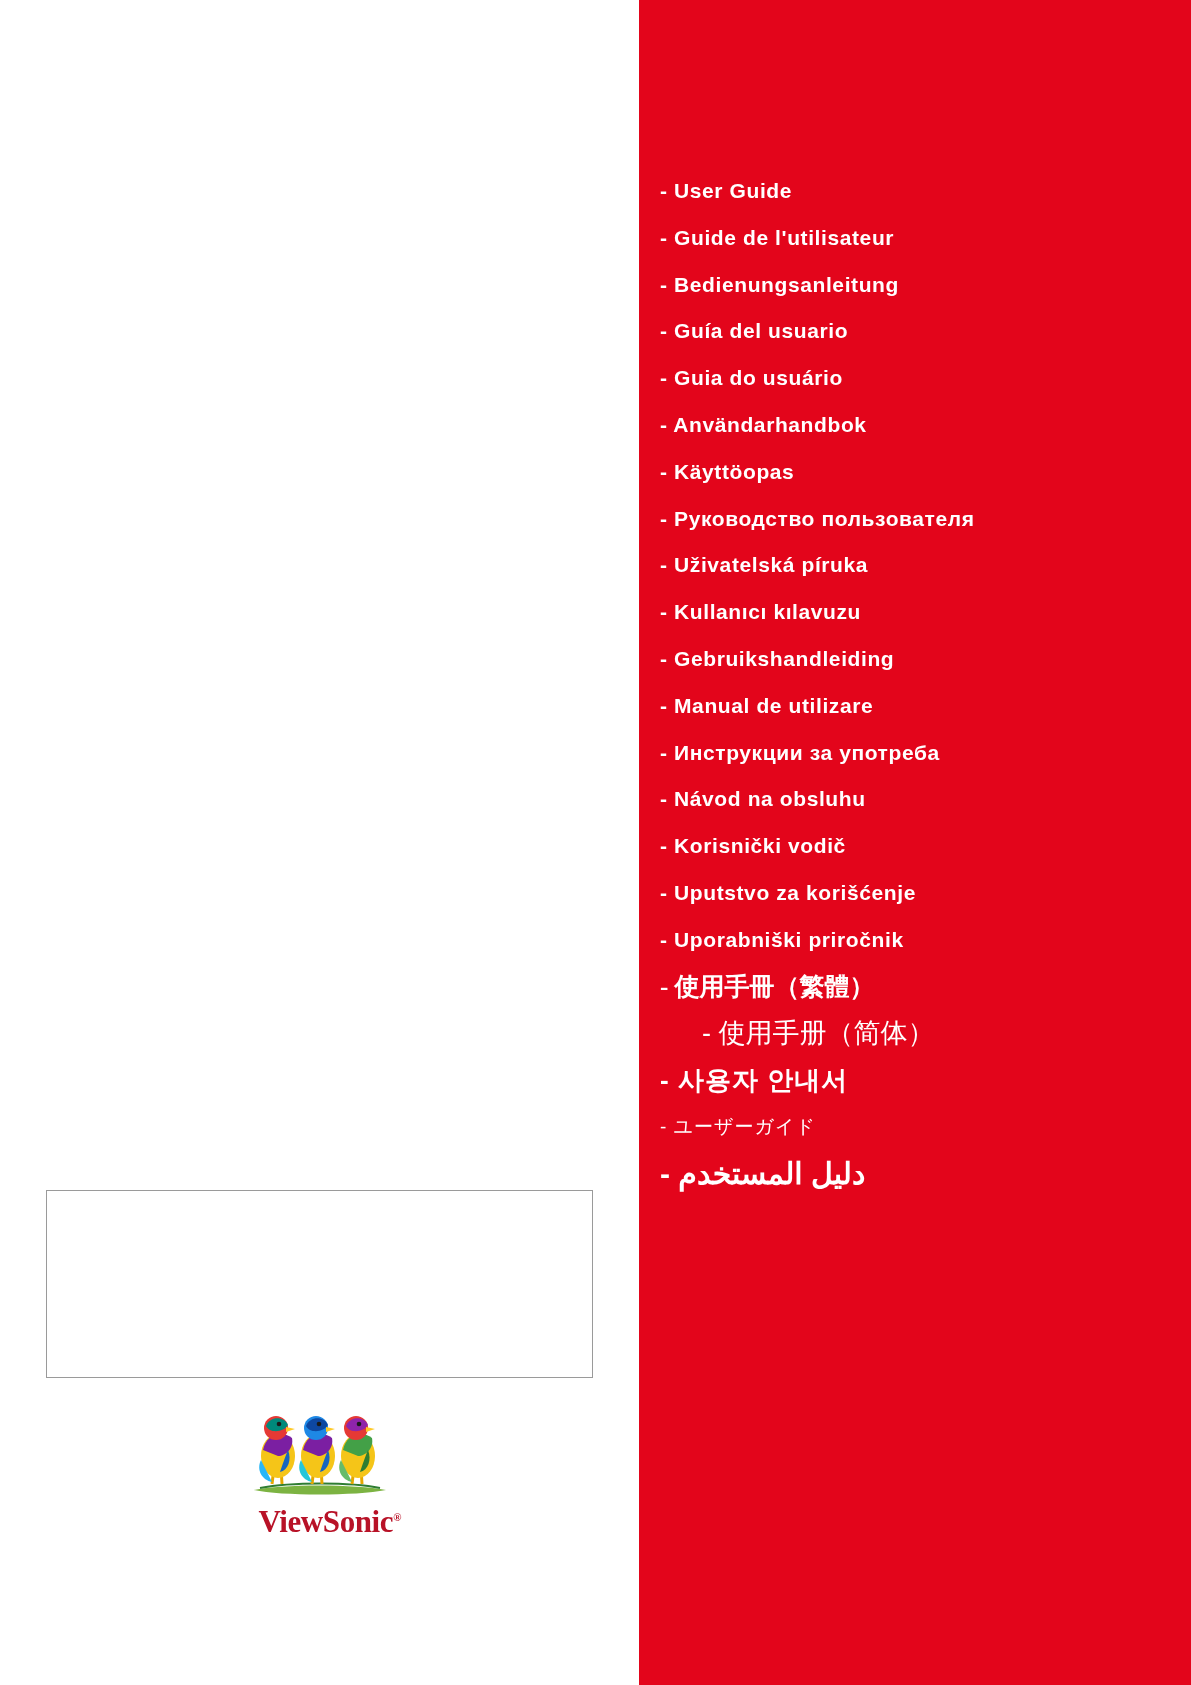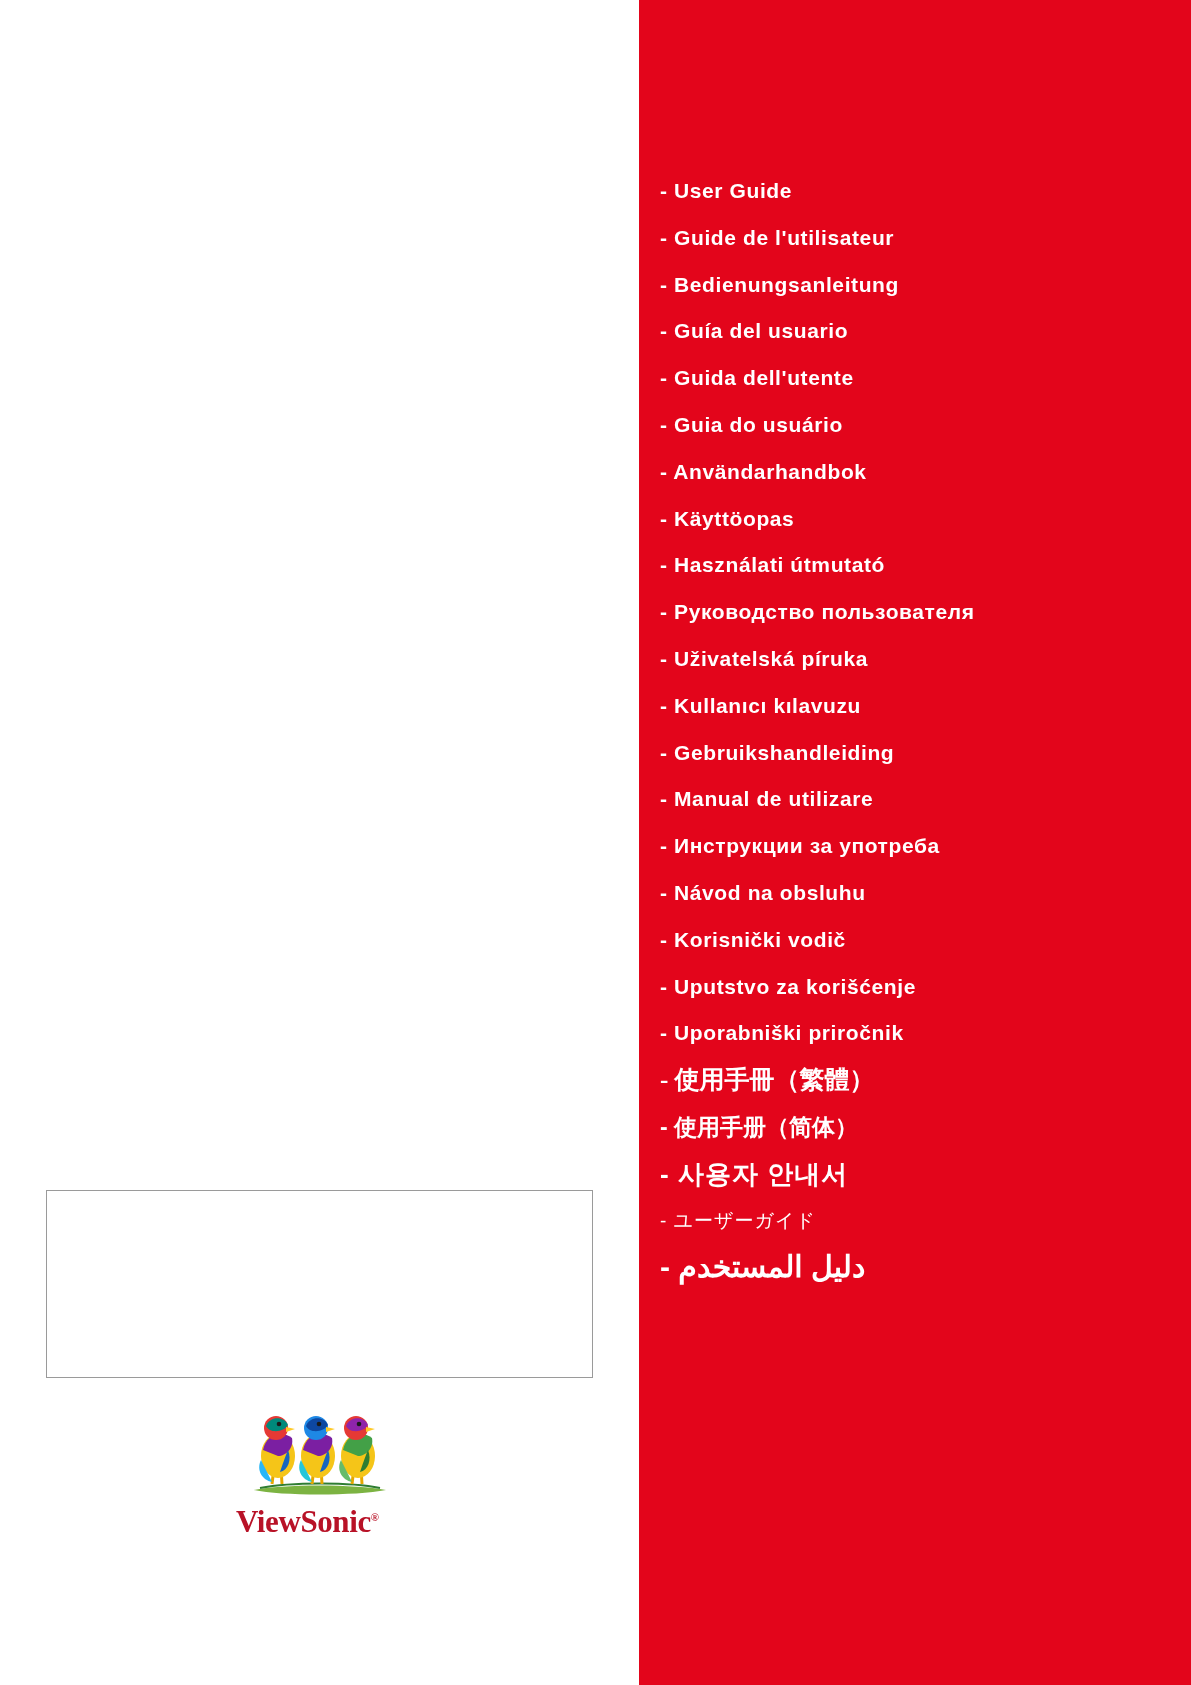--- a/index.html
+++ b/index.html
@@ -42,23 +42,24 @@
     height: 46.8px;
     white-space: nowrap;
     display: block;
   }
   .lang-item.cjk-tc {
     font-size: 25px;
     letter-spacing: 0px;
     font-family: Liberation Serif, serif;
   }
   .lang-item.cjk-sc {
-    font-size: 23px;
-    font-weight: bold;
+    font-size: 27px;
+    font-weight: normal;
     letter-spacing: 0px;
+    margin-left: 42px;
   }
   .lang-item.kr {
     font-size: 26px;
     letter-spacing: 1px;
   }
   .lang-item.jp {
     font-size: 19px;
     font-weight: normal;
     letter-spacing: 1px;
   }
@@ -84,21 +85,21 @@
     color: #222222;
     line-height: 22px;
   }
   
   .logo-wrap {
     position: absolute;
     left: 236px;
     top: 1398px;
     width: 165px;
     height: 150px;
-    text-align: left;
+    text-align: right;
   }
   .logo-birds {
     position: relative;
     width: 165px;
     height: 104px;
   }
   .logo-word {
     font-family: "Liberation Serif", serif;
     font-size: 31px;
     font-weight: bold;
@@ -124,25 +125,23 @@
 
 <div class="page">
 
   <div class="red-panel"></div>
 
   <ul class="lang-list" id="lang-list">
       <li class="lang-item"><span>-</span> <span>User Guide</span></li>
       <li class="lang-item"><span>-</span> <span>Guide de l'utilisateur</span></li>
       <li class="lang-item"><span>-</span> <span>Bedienungsanleitung</span></li>
       <li class="lang-item"><span>-</span> <span>Guía del usuario</span></li>
-      <li class="lang-item"><span>-</span> <span>Guida dell'utente</span></li>
       <li class="lang-item"><span>-</span> <span>Guia do usuário</span></li>
       <li class="lang-item"><span>-</span> <span>Användarhandbok</span></li>
       <li class="lang-item"><span>-</span> <span>Käyttöopas</span></li>
-      <li class="lang-item"><span>-</span> <span>Használati útmutató</span></li>
       <li class="lang-item"><span>-</span> <span>Руководство пользователя</span></li>
       <li class="lang-item"><span>-</span> <span>Uživatelská píruka</span></li>
       <li class="lang-item"><span>-</span> <span>Kullanıcı kılavuzu</span></li>
       <li class="lang-item"><span>-</span> <span>Gebruikshandleiding</span></li>
       <li class="lang-item"><span>-</span> <span>Manual de utilizare</span></li>
       <li class="lang-item"><span>-</span> <span>Инструкции за употреба</span></li>
       <li class="lang-item"><span>-</span> <span>Návod na obsluhu</span></li>
       <li class="lang-item"><span>-</span> <span>Korisnički vodič</span></li>
       <li class="lang-item"><span>-</span> <span>Uputstvo za korišćenje</span></li>
       <li class="lang-item"><span>-</span> <span>Uporabniški priročnik</span></li>

